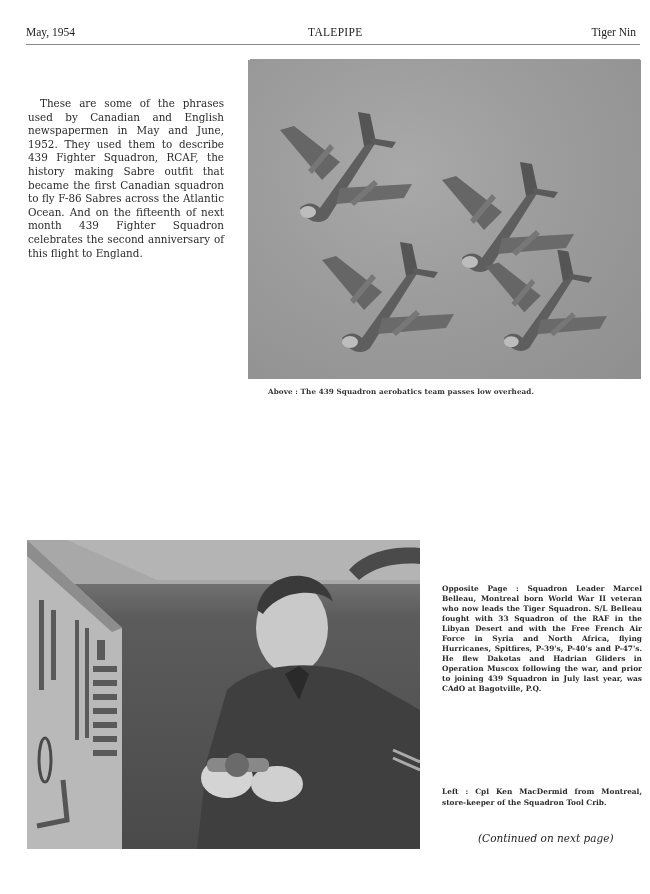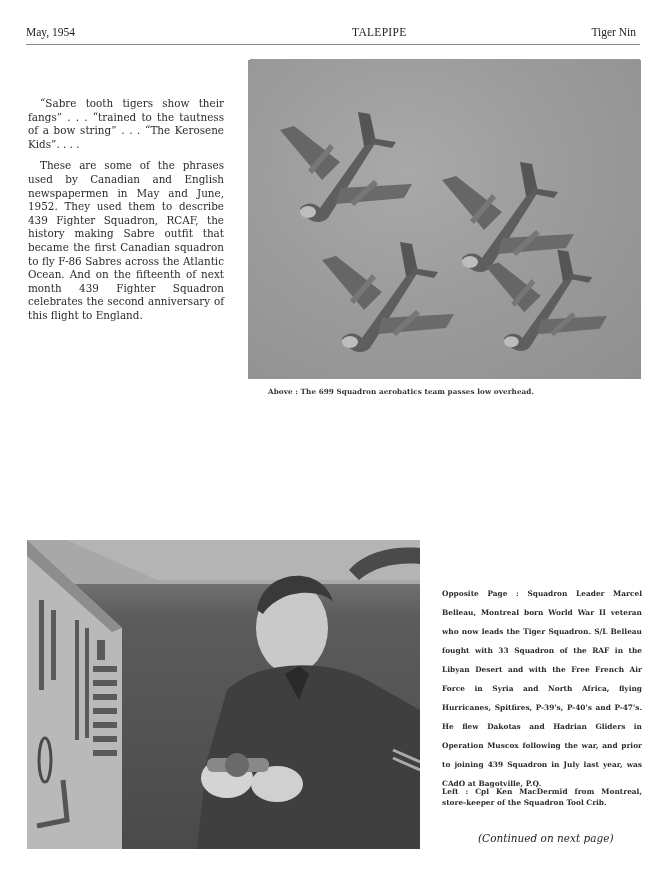--- a/index.html
+++ b/index.html
@@ -3,59 +3,58 @@
 <meta charset="utf-8">
 <style>
   html, body { margin:0; padding:0; }
   body {
     width:650px; height:894px; background:#ffffff; position:relative; overflow:hidden;
     font-family:"DejaVu Serif", serif; color:#2a2a2a;
   }
   .header { position:absolute; left:26px; right:10px; top:26px; height:18px; }
   .header span { position:absolute; top:0; font-size:11.5px; font-family:"Liberation Serif", serif; color:#222;text-align:right; }
   .h-left { left:0; }
-  .h-center { left:282px; letter-spacing:0.3px;margin-left:44px; }
+  .h-center { left:282px; letter-spacing:0.3px; }
   .h-right { right:4px; }
   .rule-top { position:absolute; left:26px; top:44px; width:614px; height:1px; background:#888; }
   .rule-sub { position:absolute; left:250px; top:59px; width:390px; height:1px; background:#9a9a9a; }
 
   .intro { position:absolute; left:28px; top:97px; width:196px; font-size:10.4px; line-height:13.6px;
     text-align:justify; font-family:"DejaVu Serif", serif; color:#2b2b2b; }
   .intro p { margin:0 0 8px 0; text-indent:12px; }
 
   .photo { position:absolute; overflow:hidden; }
   .photo-jets { left:248px; top:60px; width:393px; height:319px;
     background: radial-gradient(ellipse at 40% 35%, #a9a9a9 0%, #9c9c9c 45%, #8f8f8f 100%); }
   .photo-man { left:27px; top:540px; width:393px; height:309px;
     background: linear-gradient(180deg, #8a8a8a 0%, #5c5c5c 25%, #4a4a4a 100%); }
 
   .caption-top { position:absolute; left:268px; top:387px; font-size:7.2px; font-weight:bold;
     font-family:"DejaVu Serif", serif; color:#333; letter-spacing:0.1px; }
 
-  .side-caption { position:absolute; left:442px; top:584px; width:200px; font-size:7.4px; line-height:19px;
+  .side-caption { position:absolute; left:442px; top:584px; width:200px; font-size:7.4px; line-height:10px;
     font-weight:bold; text-align:justify; font-family:"DejaVu Serif", serif; color:#2b2b2b; }
   .side-caption2 { position:absolute; left:442px; top:786px; width:200px; font-size:7.4px; line-height:11.2px;
     font-weight:bold; text-align:justify; font-family:"DejaVu Serif", serif; color:#2b2b2b; }
   .continued { position:absolute; left:478px; top:832px; font-size:10.5px; font-style:italic;
     font-family:"DejaVu Serif", serif; color:#222;text-align:right; }
   svg { display:block; }
 </style>
 </head>
 <body>
 
 <div class="header">
   <span class="h-left">May, 1954</span>
   <span class="h-center">TALEPIPE</span>
   <span class="h-right">Tiger Nin</span>
 </div>
 <div class="rule-top"></div>
 <div class="rule-sub"></div>
 
 <div class="intro">
-  <p>“Sabre tooth tigers show their fangs” . . . “trained to the tautness of a bow string” . . . “The Kerosene Kids”. . . .</p>
   <p>These are some of the phrases used by Canadian and English newspapermen in May and June, 1952. They used them to describe 439 Fighter Squadron, RCAF, the history making Sabre outfit that became the first Canadian squadron to fly F-86 Sabres across the Atlantic Ocean. And on the fifteenth of next month 439 Fighter Squadron celebrates the second anniversary of this flight to England.</p>
 </div>
 
 <div class="photo photo-jets">
   <svg width="393" height="319" viewBox="0 0 393 319">
     <defs>
       <g id="jet">
 
         <path d="M0,0 C6,-6 14,-6 20,0 L70,-70 L76,-66 L28,10 C20,18 6,14 0,0 Z" fill="#5e5e5e"></path>
 
@@ -70,21 +69,21 @@
         <path d="M70,-70 L96,-66 L92,-60 L72,-64 Z" fill="#5a5a5a"></path>
         <ellipse cx="8" cy="4" rx="8" ry="6" fill="#bdbdbd"></ellipse>
       </g>
     </defs>
     <use href="#jet" transform="translate(52,148)"></use>
     <use href="#jet" transform="translate(214,198)"></use>
     <use href="#jet" transform="translate(94,278)"></use>
     <use href="#jet" transform="translate(256,278) scale(0.92)"></use>
   </svg>
 </div>
-<div class="caption-top">Above : The 699 Squadron aerobatics team passes low overhead.</div>
+<div class="caption-top">Above : The 439 Squadron aerobatics team passes low overhead.</div>
 
 <div class="photo photo-man">
   <svg width="393" height="309" viewBox="0 0 393 309">
 
     <rect x="0" y="0" width="393" height="44" fill="#a8a8a8"></rect>
     <path d="M0,0 L393,0 L393,40 L130,40 L40,0 Z" fill="#b4b4b4"></path>
 
     <path d="M322,30 C340,10 370,6 393,8 L393,24 C372,22 348,26 332,40 Z" fill="#4a4a4a"></path>
 
     <path d="M0,0 L95,88 L95,309 L0,309 Z" fill="#b9b9b9"></path>

